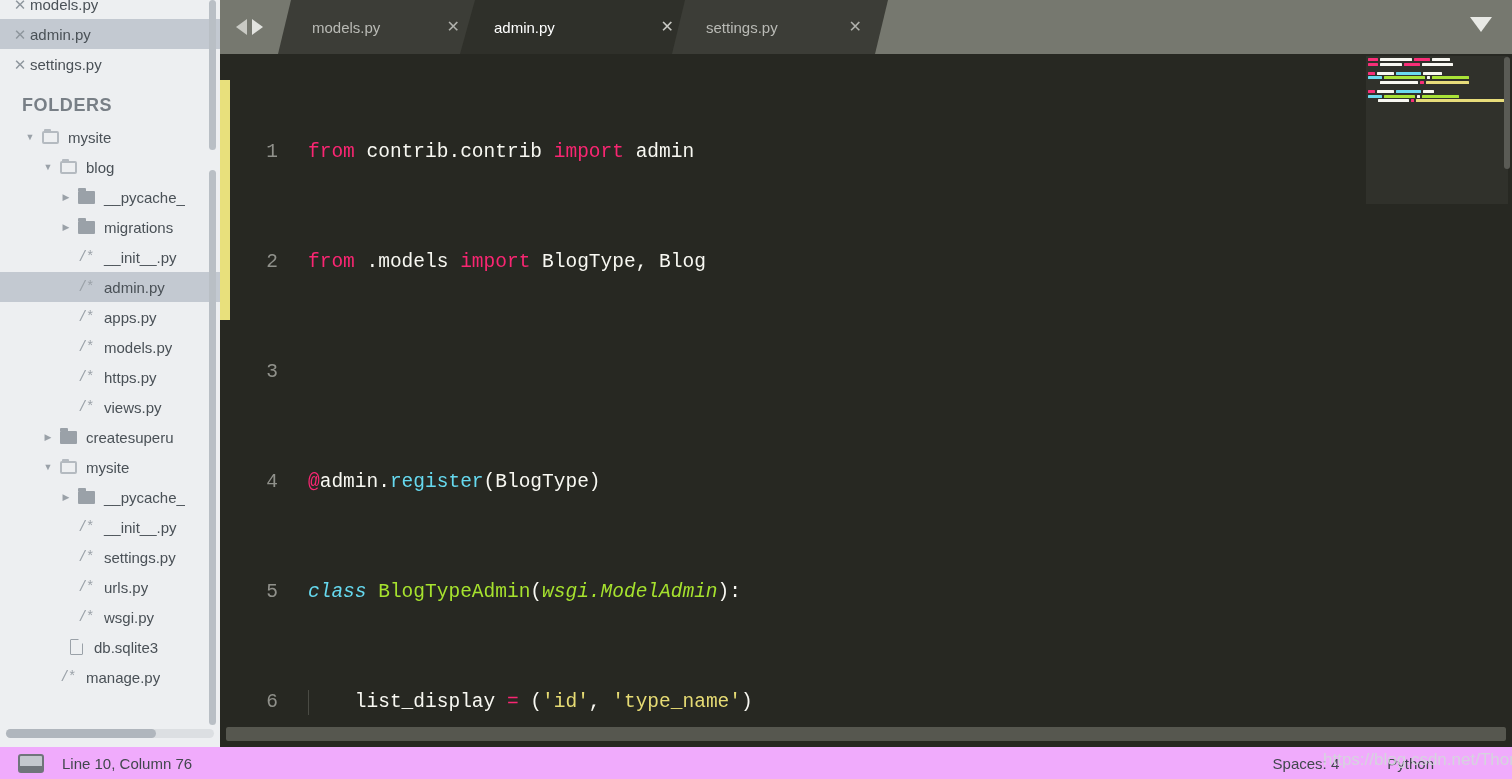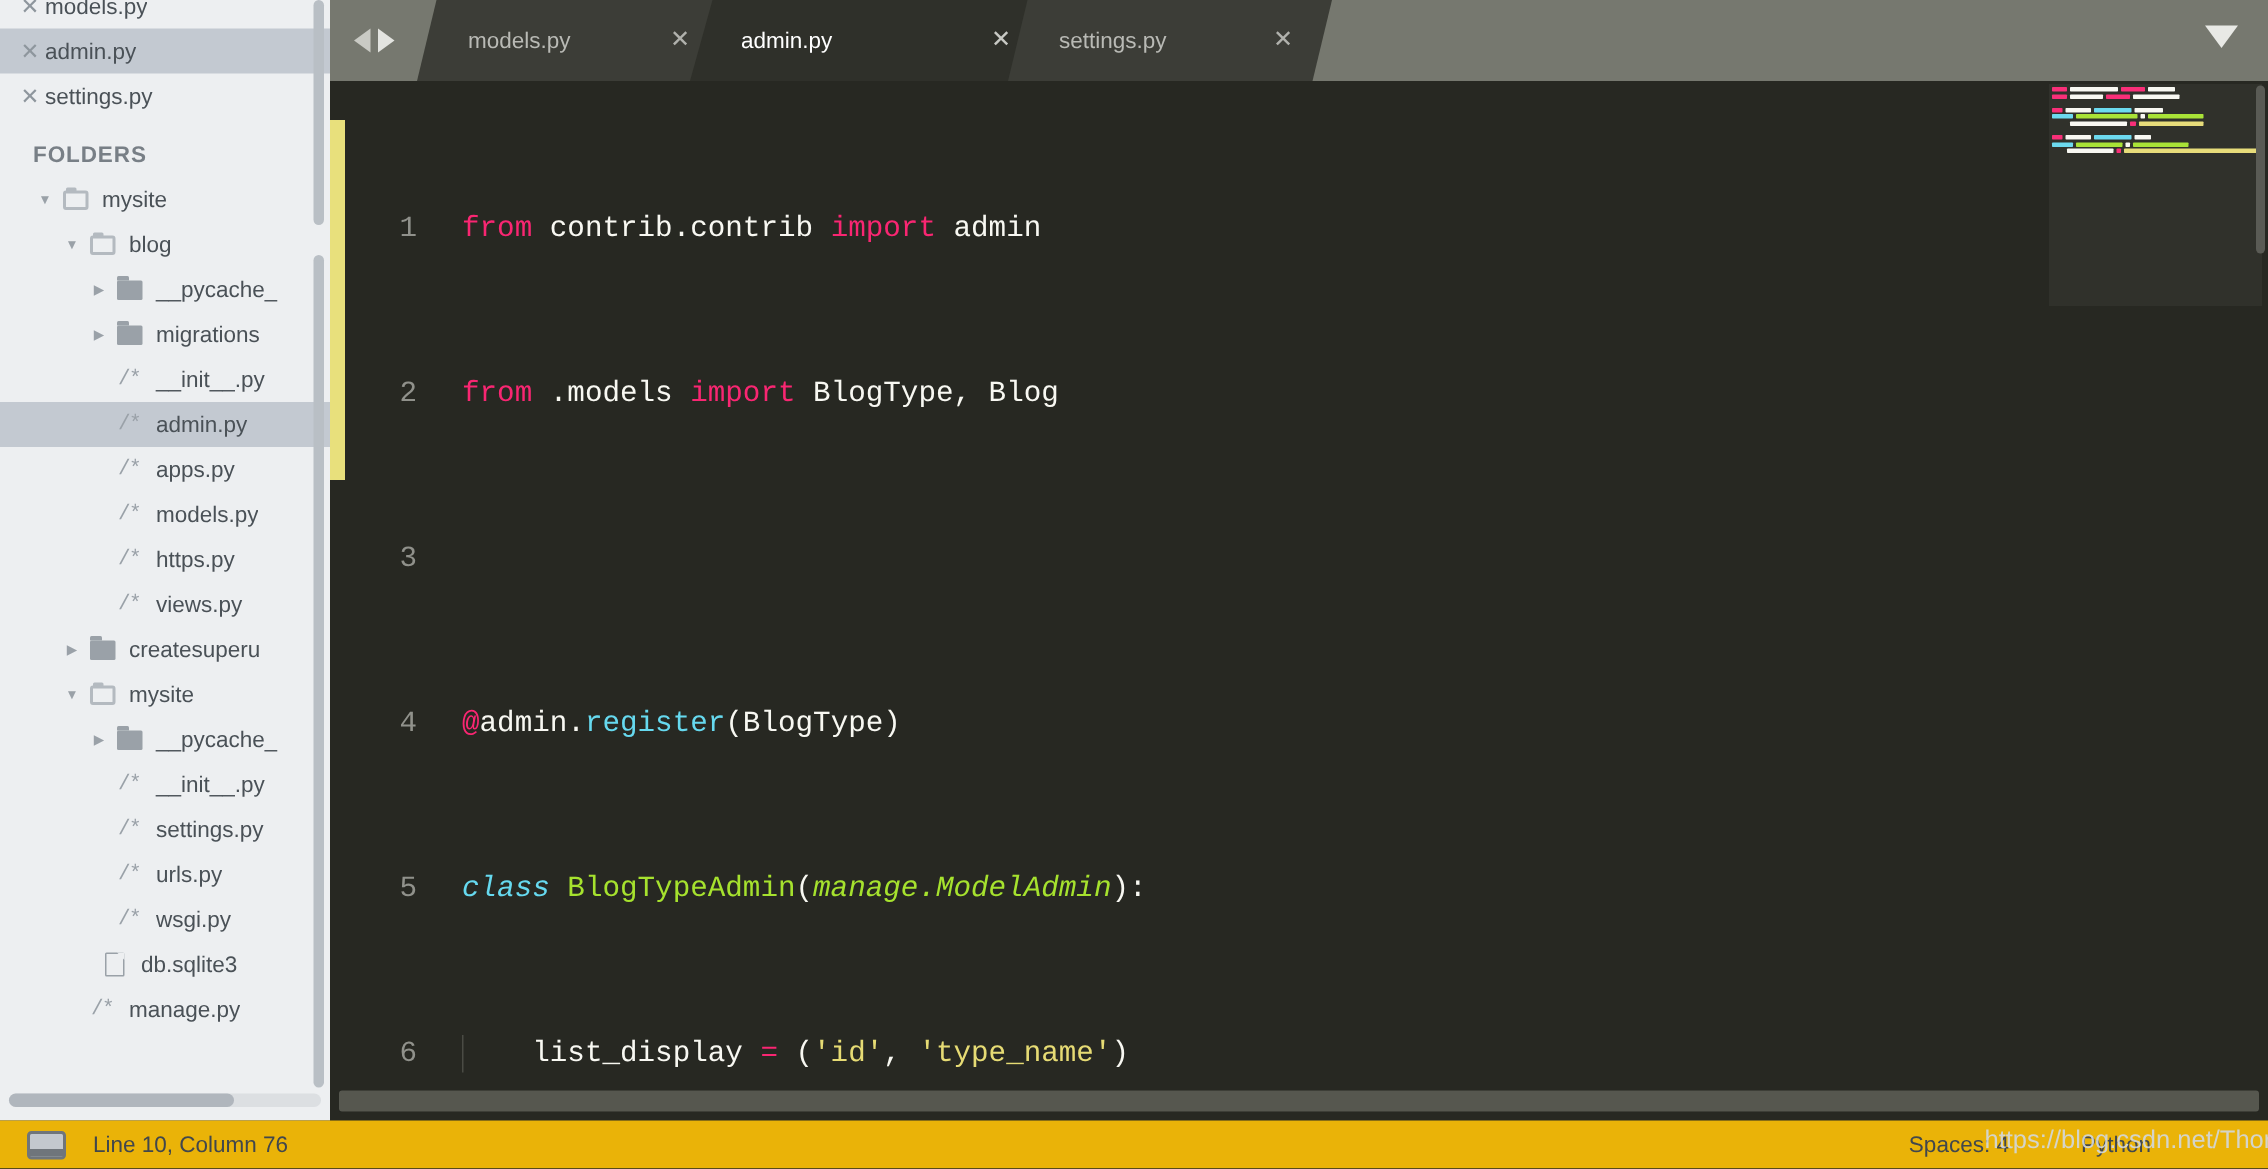--- a/index.html
+++ b/index.html
@@ -34,21 +34,21 @@
     cursor: default;
   }
   .row.selected { background: #c3c9d1; }
   .row .x-ico {
     width: 20px; flex: 0 0 20px; text-align: center;
     color: #8e969d; font-size: 15px; line-height: 1;
   }
   .row .label { overflow: hidden; }
   .section-title {
     padding: 16px 0 6px 22px;
-    font-size: 15px; letter-spacing: .6px;
+    font-size: 18px; letter-spacing: .6px;
     color: #787f86; font-weight: bold;
   }
   .tree-row {
     height: 30px; display: flex; align-items: center;
     white-space: nowrap; cursor: default;
   }
   .tree-row.selected { background: #c3c9d1; }
   .arrow {
     width: 16px; flex: 0 0 16px; font-size: 9px;
     color: #9aa1a8; text-align: center; line-height: 1;
@@ -200,21 +200,21 @@
     background: #23241e;
   }
   .ed-hscroll-thumb {
     position: absolute; left: 0; top: 0; height: 14px; width: 100%;
     background: #56574f; border-radius: 2px;
   }
 
   
   .statusbar {
     height: 32px; flex: 0 0 32px;
-    background: #eab308;
+    background: #f0abfc;
     display: flex; align-items: center;
     color: #41474d; font-size: 15px;
     position: relative;
   }
   .sb-panel-ico {
     margin-left: 18px; width: 26px; height: 19px;
     border: 2px solid #6f757b; border-radius: 3px;
     background: #c3c8ce; position: relative;
   }
   .sb-panel-ico:after {
@@ -447,21 +447,21 @@
             <div class="code-wrap"></div>
           </div>
 
           <div class="cl">
             <div class="ln-wrap">4</div>
             <div class="code-wrap"><span class="k">@</span><span class="t">admin.</span><span class="fn">register</span><span class="t">(BlogType)</span></div>
           </div>
 
           <div class="cl">
             <div class="ln-wrap">5</div>
-            <div class="code-wrap"><span class="kc">class</span><span class="cn"> BlogTypeAdmin</span><span class="t">(</span><span class="it">manage.ModelAdmin</span><span class="t">):</span></div>
+            <div class="code-wrap"><span class="kc">class</span><span class="cn"> BlogTypeAdmin</span><span class="t">(</span><span class="it">wsgi.ModelAdmin</span><span class="t">):</span></div>
           </div>
 
           <div class="cl">
             <div class="ln-wrap">6</div>
             <div class="code-wrap"><span class="ind-guide"></span><span class="t">    </span><span class="t">list_display </span><span class="op">=</span><span class="t"> (</span><span class="s">'id'</span><span class="t">, </span><span class="s">'type_name'</span><span class="t">)</span></div>
           </div>
 
           
 
           

